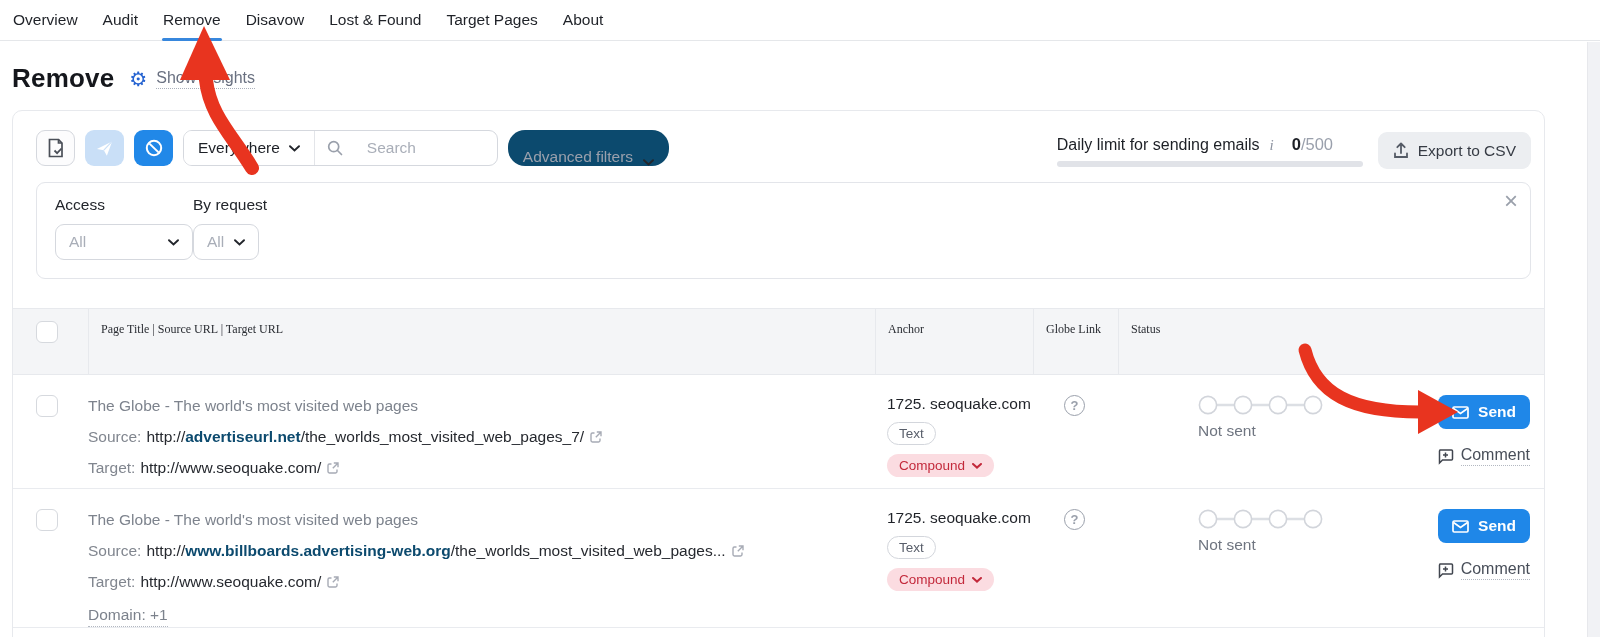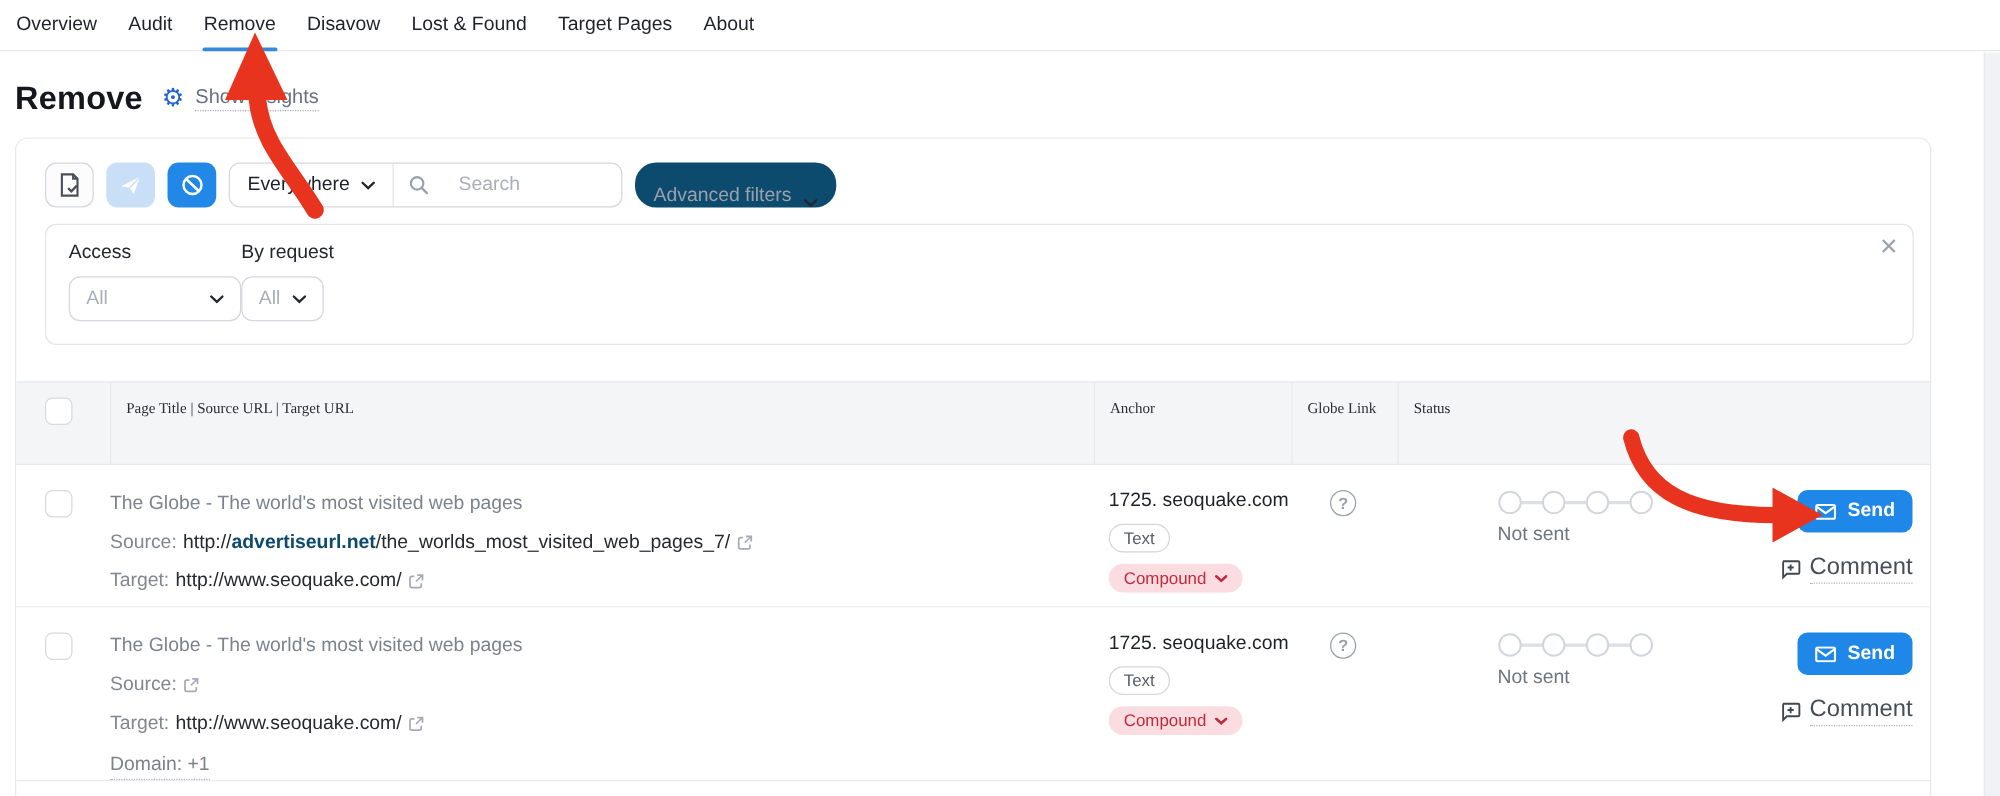--- a/index.html
+++ b/index.html
@@ -113,21 +113,21 @@
 
   .c-status { padding-left:80px; }
   .not-sent { margin-top:7px; font-size:15.5px; color:#6f7580; }
 
   .c-send { display:flex; flex-direction:column; align-items:flex-end;
     padding-right:14px; padding-top:17px; }
   .send-btn { display:flex; align-items:center; gap:9px; height:34px; padding:0 14px;
     background:#1f87e8; color:#fff; border:none; border-radius:8px;
     font-size:15.5px; font-weight:700; cursor:pointer; font-family:inherit; }
   .comment { display:flex; align-items:center; gap:7px; margin-top:17px;
-    font-size:19px; color:#484e59; cursor:pointer; }
+    font-size:16px; color:#484e59; cursor:pointer; }
   .comment .ctext { border-bottom:1px dotted #b3b8c1; padding-bottom:1px; }
 
   
   .arrows { position:absolute; inset:0; pointer-events:none; z-index:60; }
   .vscroll { position:absolute; top:42px; right:0; bottom:0; width:13px;
     background:#f1f2f5; border-left:1px solid #e7e8ec; }
   svg.inline { display:block; }
 </style>
 </head>
 <body>
@@ -201,20 +201,41 @@
       <button class="adv">
         <span>Advanced filters</span>
         <span>
           <svg class="inline" width="11" height="7" viewBox="0 0 11 7">
               <path d="M1 1.2 L5.5 5.5 L10 1.2" fill="none" stroke="#23262c" stroke-width="1.9" stroke-linecap="round"></path>
             </svg>
         </span>
       </button>
     </div>
 
+    <div class="tb-right">
+      <div class="limit">
+        <div class="limit-row">
+          <span class="lbl">Daily limit for sending emails</span>
+          <span class="info">i</span>
+          <span class="limit-val">
+            <b>0</b><span class="muted">/500</span>
+          </span>
+        </div>
+        <div class="limit-bar"></div>
+      </div>
+      <button class="export">
+        <span>
+          <svg class="inline" width="16" height="17" viewBox="0 0 16 17">
+            <path d="M8 11 V2 M4.3 5.2 L8 1.5 L11.7 5.2" fill="none" stroke="#555b66" stroke-width="1.8" stroke-linecap="round" stroke-linejoin="round"></path>
+            <path d="M2 11.5 v3.5 h12 v-3.5" fill="none" stroke="#555b66" stroke-width="1.8" stroke-linecap="round"></path>
+          </svg>
+        </span>
+        <span>Export to CSV</span>
+      </button>
+    </div>
   </div>
 
   <div class="filter-panel">
     <button class="fclose">×</button>
     <div class="fwrap">
       <div class="fgroup">
         <div class="flabel">Access</div>
         <button class="fselect wide">
           <span class="val">All</span>
           <span>
@@ -325,20 +346,21 @@
   </div>
 
   <div class="trow grid">
     <div class="cell c-check">
         <div class="checkbox"></div>
       </div>
     <div class="cell c-main">
       <div class="r-title">The Globe - The world's most visited web pages</div>
       <div class="r-line">
         <span class="lbl">Source:</span>
+        <span><span>http://</span><b>www.billboards.advertising-web.org</b><span>/the_worlds_most_visited_web_pages...</span></span>
         <span>
           <svg class="inline" width="14" height="14" viewBox="0 0 14 14">
               <path d="M5.5 3 H3.4 C2.6 3 2 3.6 2 4.4 V10.6 C2 11.4 2.6 12 3.4 12 H9.6 C10.4 12 11 11.4 11 10.6 V8.5" fill="none" stroke="#a7abb5" stroke-width="1.4"></path>
               <path d="M7.8 2 H12 V6.2 M12 2 L6.8 7.2" fill="none" stroke="#a7abb5" stroke-width="1.4"></path>
             </svg>
         </span>
       </div>
       <div class="r-line">
         <span class="lbl">Target:</span>
         <span>http://www.seoquake.com/</span>

